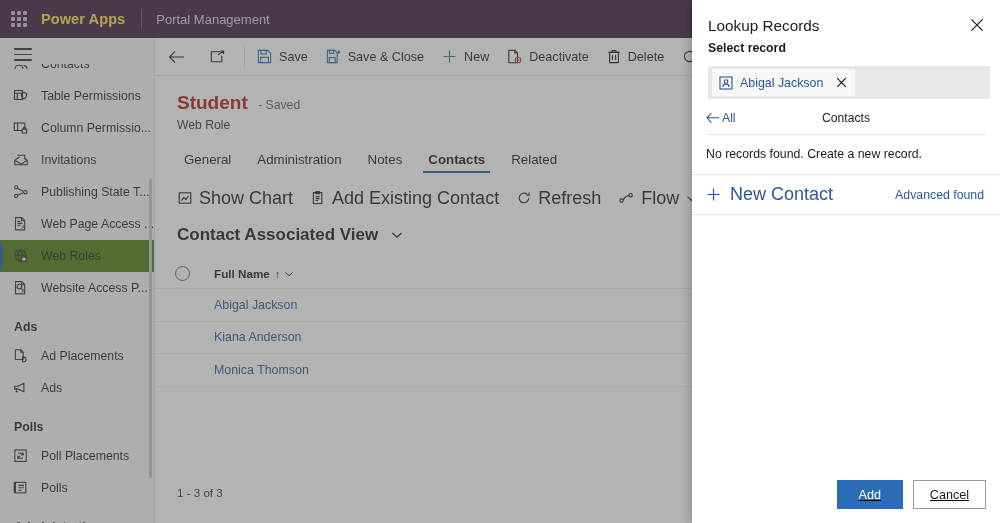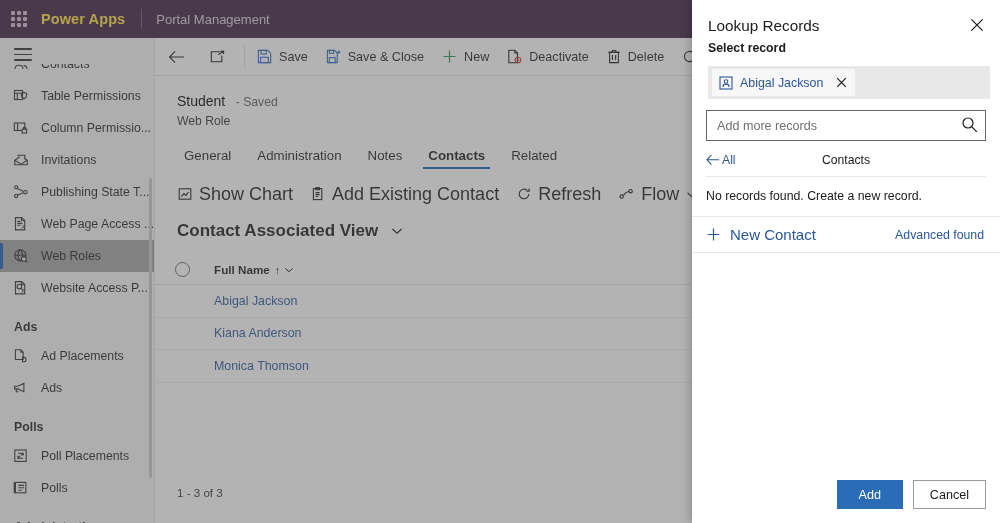--- a/index.html
+++ b/index.html
@@ -85,21 +85,21 @@
     width: 155px; height: 459px;
     overflow: hidden;
   }
   .nav-item {
     display: flex; align-items: center;
     height: 32px;
     padding-left: 12px;
     cursor: pointer;
     position: relative;
   }
-  .nav-item.selected { background: #a3a3a3; }
+  .nav-item.selected { background: #4d7c0f; }
   .nav-item.selected::before {
     content: "";
     position: absolute;
     left: 0; top: 3px;
     width: 3px; height: 26px;
     background: #1a5fb4;
     border-radius: 0 2px 2px 0;
   }
   .nav-icon {
     width: 18px; height: 18px;
@@ -150,21 +150,21 @@
     font-size: 12.6px;
     color: #1b1b1b;
     cursor: pointer;
     white-space: nowrap;
   }
   .cmd .gi { margin-right: 7px; display: inline-flex; align-items:center;}
   .cmd-sep { width: 1px; height: 22px; background: #e1e1e1; margin: 0 3px; }
 
   .form-head { padding: 16px 0 0 22px; }
   .rec-title {
-    font-size: 14px; font-weight: 400; color: #000000;
+    font-size: 19px; font-weight: 700; color: #b91c1c;
     display: inline-block;
   }
   .rec-saved { font-size: 12.2px; color: #5e5e5e; margin-left: 6px; }
   .rec-sub { font-size: 12.2px; color: #333; margin-top: 4px; }
 
   .tabs {
     display: flex; align-items: flex-end;
     padding-left: 22px;
     margin-top: 11px;
     height: 30px;
@@ -368,35 +368,36 @@
     border-bottom: 1px solid #e6e6e6;
     margin: 0 0 0 0;
   }
   .panel-actions {
     display: flex; align-items: center; justify-content: space-between;
     padding: 9px 16px 9px 14px;
     border-bottom: 1px solid #e6e6e6;
   }
   .new-rec {
     display: flex; align-items: center;
-    font-size: 15px;
+    font-size: 18px;
     color: #2b579a;
     cursor: pointer;
   }
   .new-rec .plus { margin-right: 9px; display:flex; color:#2b579a; }
   .adv-lookup {
     font-size: 12.3px;
     color: #2b579a;
     cursor: pointer;
   }
   .panel-spacer { flex: 1; }
   .panel-footer {
     display: flex; justify-content: flex-end; align-items: center;
     padding: 0 14px 14px 14px;
     gap: 10px;
+    text-decoration: underline;
   }
   .btn {
     height: 29px;
     min-width: 66px;
     padding: 0 16px;
     font-size: 12.6px;
     font-family: "Liberation Sans", sans-serif;
     cursor: pointer;
     border: 1px solid transparent;
   }
@@ -831,29 +832,20 @@
         </span>
         <span class="chip-text">Abigal Jackson</span>
         <span class="chip-x">
           <svg width="11" height="11" viewBox="0 0 11 11" fill="none" stroke="#1b1b1b" stroke-width="1.2">
             <path d="M1.2 1.2l8.6 8.6M9.8 1.2L1.2 9.8"></path>
           </svg>
         </span>
       </div>
     </div>
 
-    <div class="search-wrap">
-      <input class="search-box" type="text" value="" placeholder="Add more records" style="">
-      <span class="search-icon">
-        <svg width="17" height="17" viewBox="0 0 17 17" fill="none" stroke="#1b1b1b" stroke-width="1.2">
-          <circle cx="7" cy="7" r="5"></circle>
-            <path d="M10.7 10.7l5.1 5.1"></path>
-        </svg>
-      </span>
-    </div>
 
     <div class="panel-subnav">
       <div class="all-link">
         <span class="arr">
           <svg width="14" height="12" viewBox="0 0 14 12" fill="none" stroke="#2b579a" stroke-width="1.1">
             <path d="M5.4 1L1 5.8 5.4 10.6M1.2 5.8H13"></path>
           </svg>
         </span>
         <span>All</span>
       </div>

